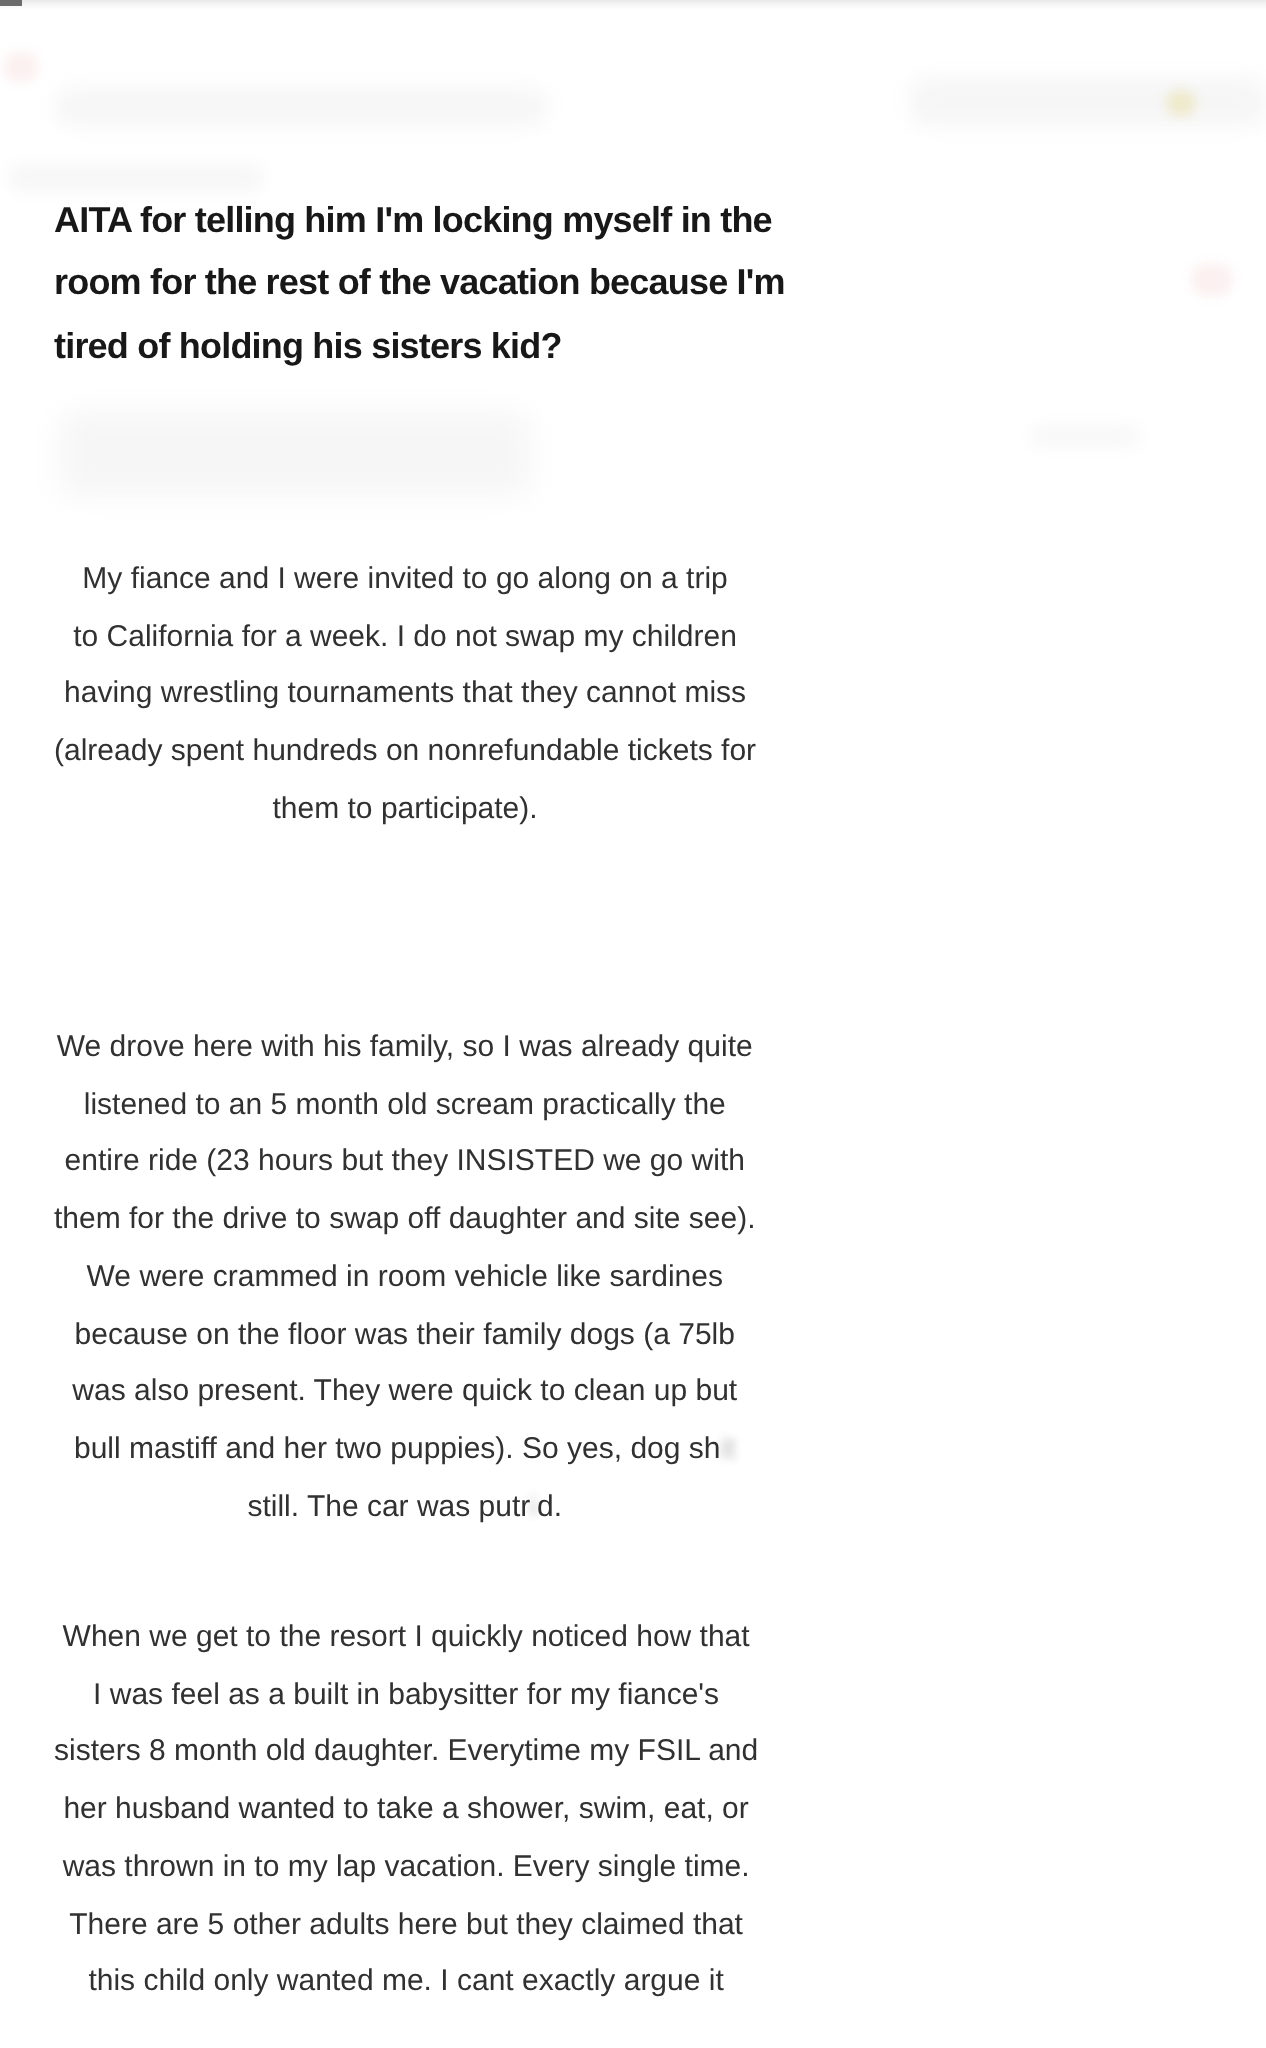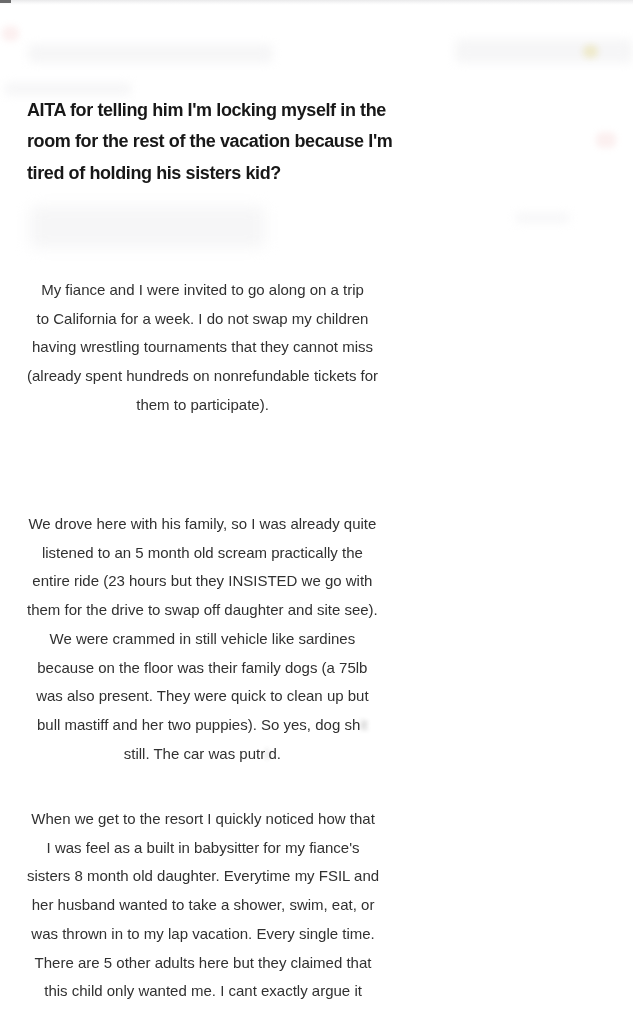--- a/index.html
+++ b/index.html
@@ -91,21 +91,21 @@
       <div class="line">having wrestling tournaments that they cannot miss</div>
       <div class="line">(already spent hundreds on nonrefundable tickets for</div>
       <div class="line">them to participate).</div>
     </div>
 
   <div id="para-2" class="para">
       <div class="line">We drove here with his family, so I was already quite</div>
       <div class="line">listened to an 5 month old scream practically the</div>
       <div class="line">entire ride (23 hours but they INSISTED we go with</div>
       <div class="line">them for the drive to swap off daughter and site see).</div>
-      <div class="line">We were crammed in still vehicle like sardines</div>
+      <div class="line">We were crammed in room vehicle like sardines</div>
       <div class="line">because on the floor was their family dogs (a 75lb</div>
       <div class="line">was also present. They were quick to clean up but</div>
       <div class="line"><span>bull mastiff and her two puppies). So yes, dog sh</span><span class="smudged">it</span></div>
       <div class="line"><span>still. The car was putr</span><span class="smudged">i</span><span>d.</span></div>
     </div>
 
   <div id="para-3" class="para">
       <div class="line">When we get to the resort I quickly noticed how that</div>
       <div class="line">I was feel as a built in babysitter for my fiance's</div>
       <div class="line">sisters 8 month old daughter. Everytime my FSIL and</div>

